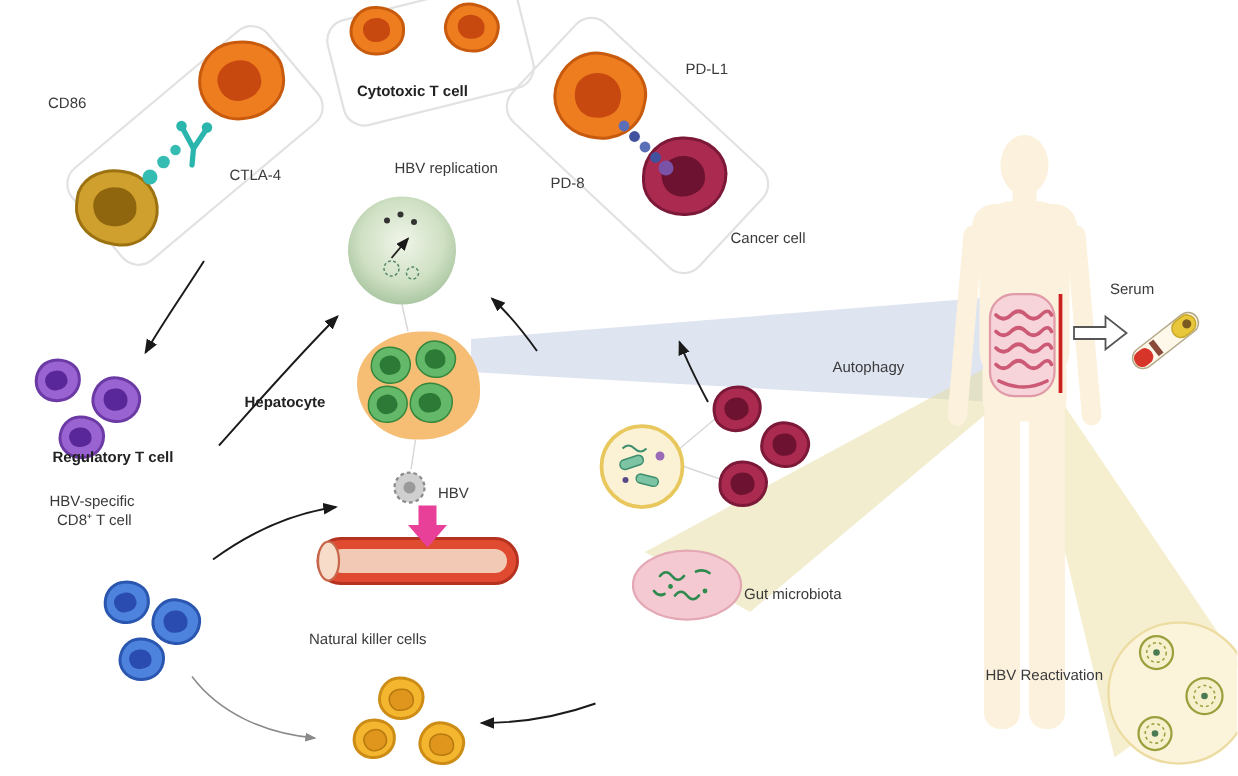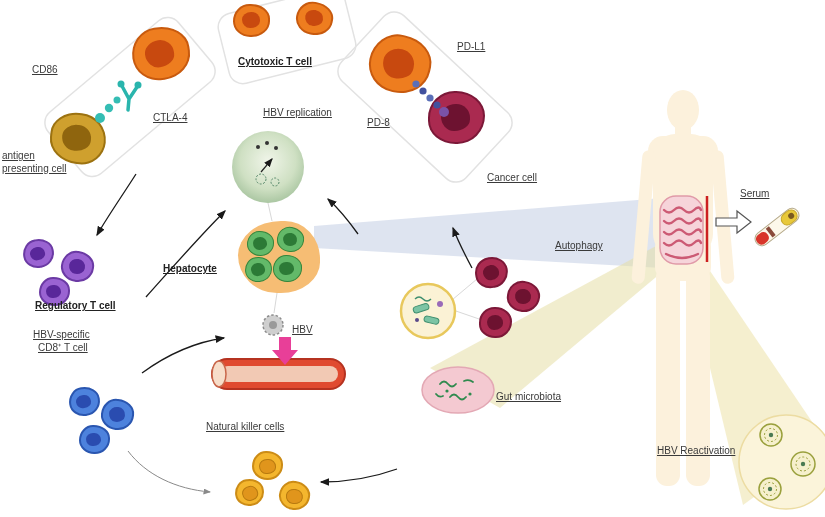--- a/index.html
+++ b/index.html
@@ -20,21 +20,21 @@
   .c-purple .nuc{background:#59279a;}
   .c-blue{background:#4d82dd;border-color:#2a56b0;border-radius:46% 54% 50% 50%/54% 46% 52% 48%;}
   .c-blue .nuc{background:#2a4cb0;}
   .c-yellow{background:#f4b62e;border-color:#cc8c16;border-radius:46% 54% 50% 50%/54% 46% 52% 48%;}
   .c-yellow .nuc{background:#e0951c;border:1.5px solid #b87a10;}
   .c-green{background:#63b969;border-color:#35853c;border-width:1.5px;
            border-radius:46% 54% 50% 50%/54% 46% 52% 48%;}
   .c-green .nuc{background:#2c7a36;}
   .cluster{position:absolute;z-index:1;background:#f6bd74;
            border-radius:55% 45% 50% 50%/50% 55% 45% 55%;}
-  .lbl{position:absolute;z-index:4;font-size:10px;line-height:1.25;color:#3a3a3a;white-space:nowrap;text-decoration:underline;}
+  .lbl{position:absolute;z-index:4;font-size:10px;line-height:1.25;color:#3a3a3a;white-space:nowrap;}
   .lbl.wrap{white-space:normal;}
   .lbl.b{font-weight:bold;color:#222;text-align:right;}
   .dys-box{position:absolute;z-index:4;width:94px;height:36px;background:#f7ef58;
            border:1px solid #d8ca2e;box-shadow:2px 2px 3px rgba(0,0,0,.12);
            display:flex;align-items:center;justify-content:center;font-size:10px;color:#333;}
 </style>
 </head>
 <body>
 
 <div id="canvas">
@@ -268,25 +268,24 @@
       <circle cx="416" cy="84" r="3.6" fill="#5a6fb8"></circle>
       <circle cx="423" cy="91" r="3.6" fill="#42519e"></circle>
       <circle cx="430" cy="98" r="3.6" fill="#5a6fb8"></circle>
       <circle cx="437" cy="105" r="3.6" fill="#42519e"></circle>
       <circle cx="444" cy="112" r="5" fill="#7a52a8"></circle>
     </g>
   </svg>
 
   <div class="lbl" style="left:32px;top:64px">CD86</div>
   <div class="lbl" style="left:153px;top:112px">CTLA-4</div>
-  <div class="lbl wrap" style="left:2px;top:150px;width:72px">antigen presenting cell</div>
   <div class="lbl b" style="left:238px;top:56px">Cytotoxic T cell</div>
   <div class="lbl" style="left:457px;top:41px">PD-L1</div>
   <div class="lbl" style="left:367px;top:117px">PD-8</div>
-  <div class="lbl" style="left:487px;top:172px">Cancer cell</div>
+  <div class="lbl" style="left:487px;top:154px">Cancer cell</div>
   <div class="lbl" style="left:263px;top:107px">HBV  replication</div>
   <div class="lbl b" style="left:163px;top:263px">Hepatocyte</div>
   <div class="lbl b" style="left:35px;top:300px">Regulatory T cell</div>
   <div class="lbl" style="left:292px;top:324px">HBV</div>
   <div class="lbl" style="left:33px;top:329px">
     <div>HBV-specific</div>
     <div style="padding-left:5px">CD8⁺ T cell</div>
   </div>
   <div class="lbl" style="left:206px;top:421px">Natural killer cells</div>
   <div class="lbl" style="left:555px;top:240px">Autophagy</div>

